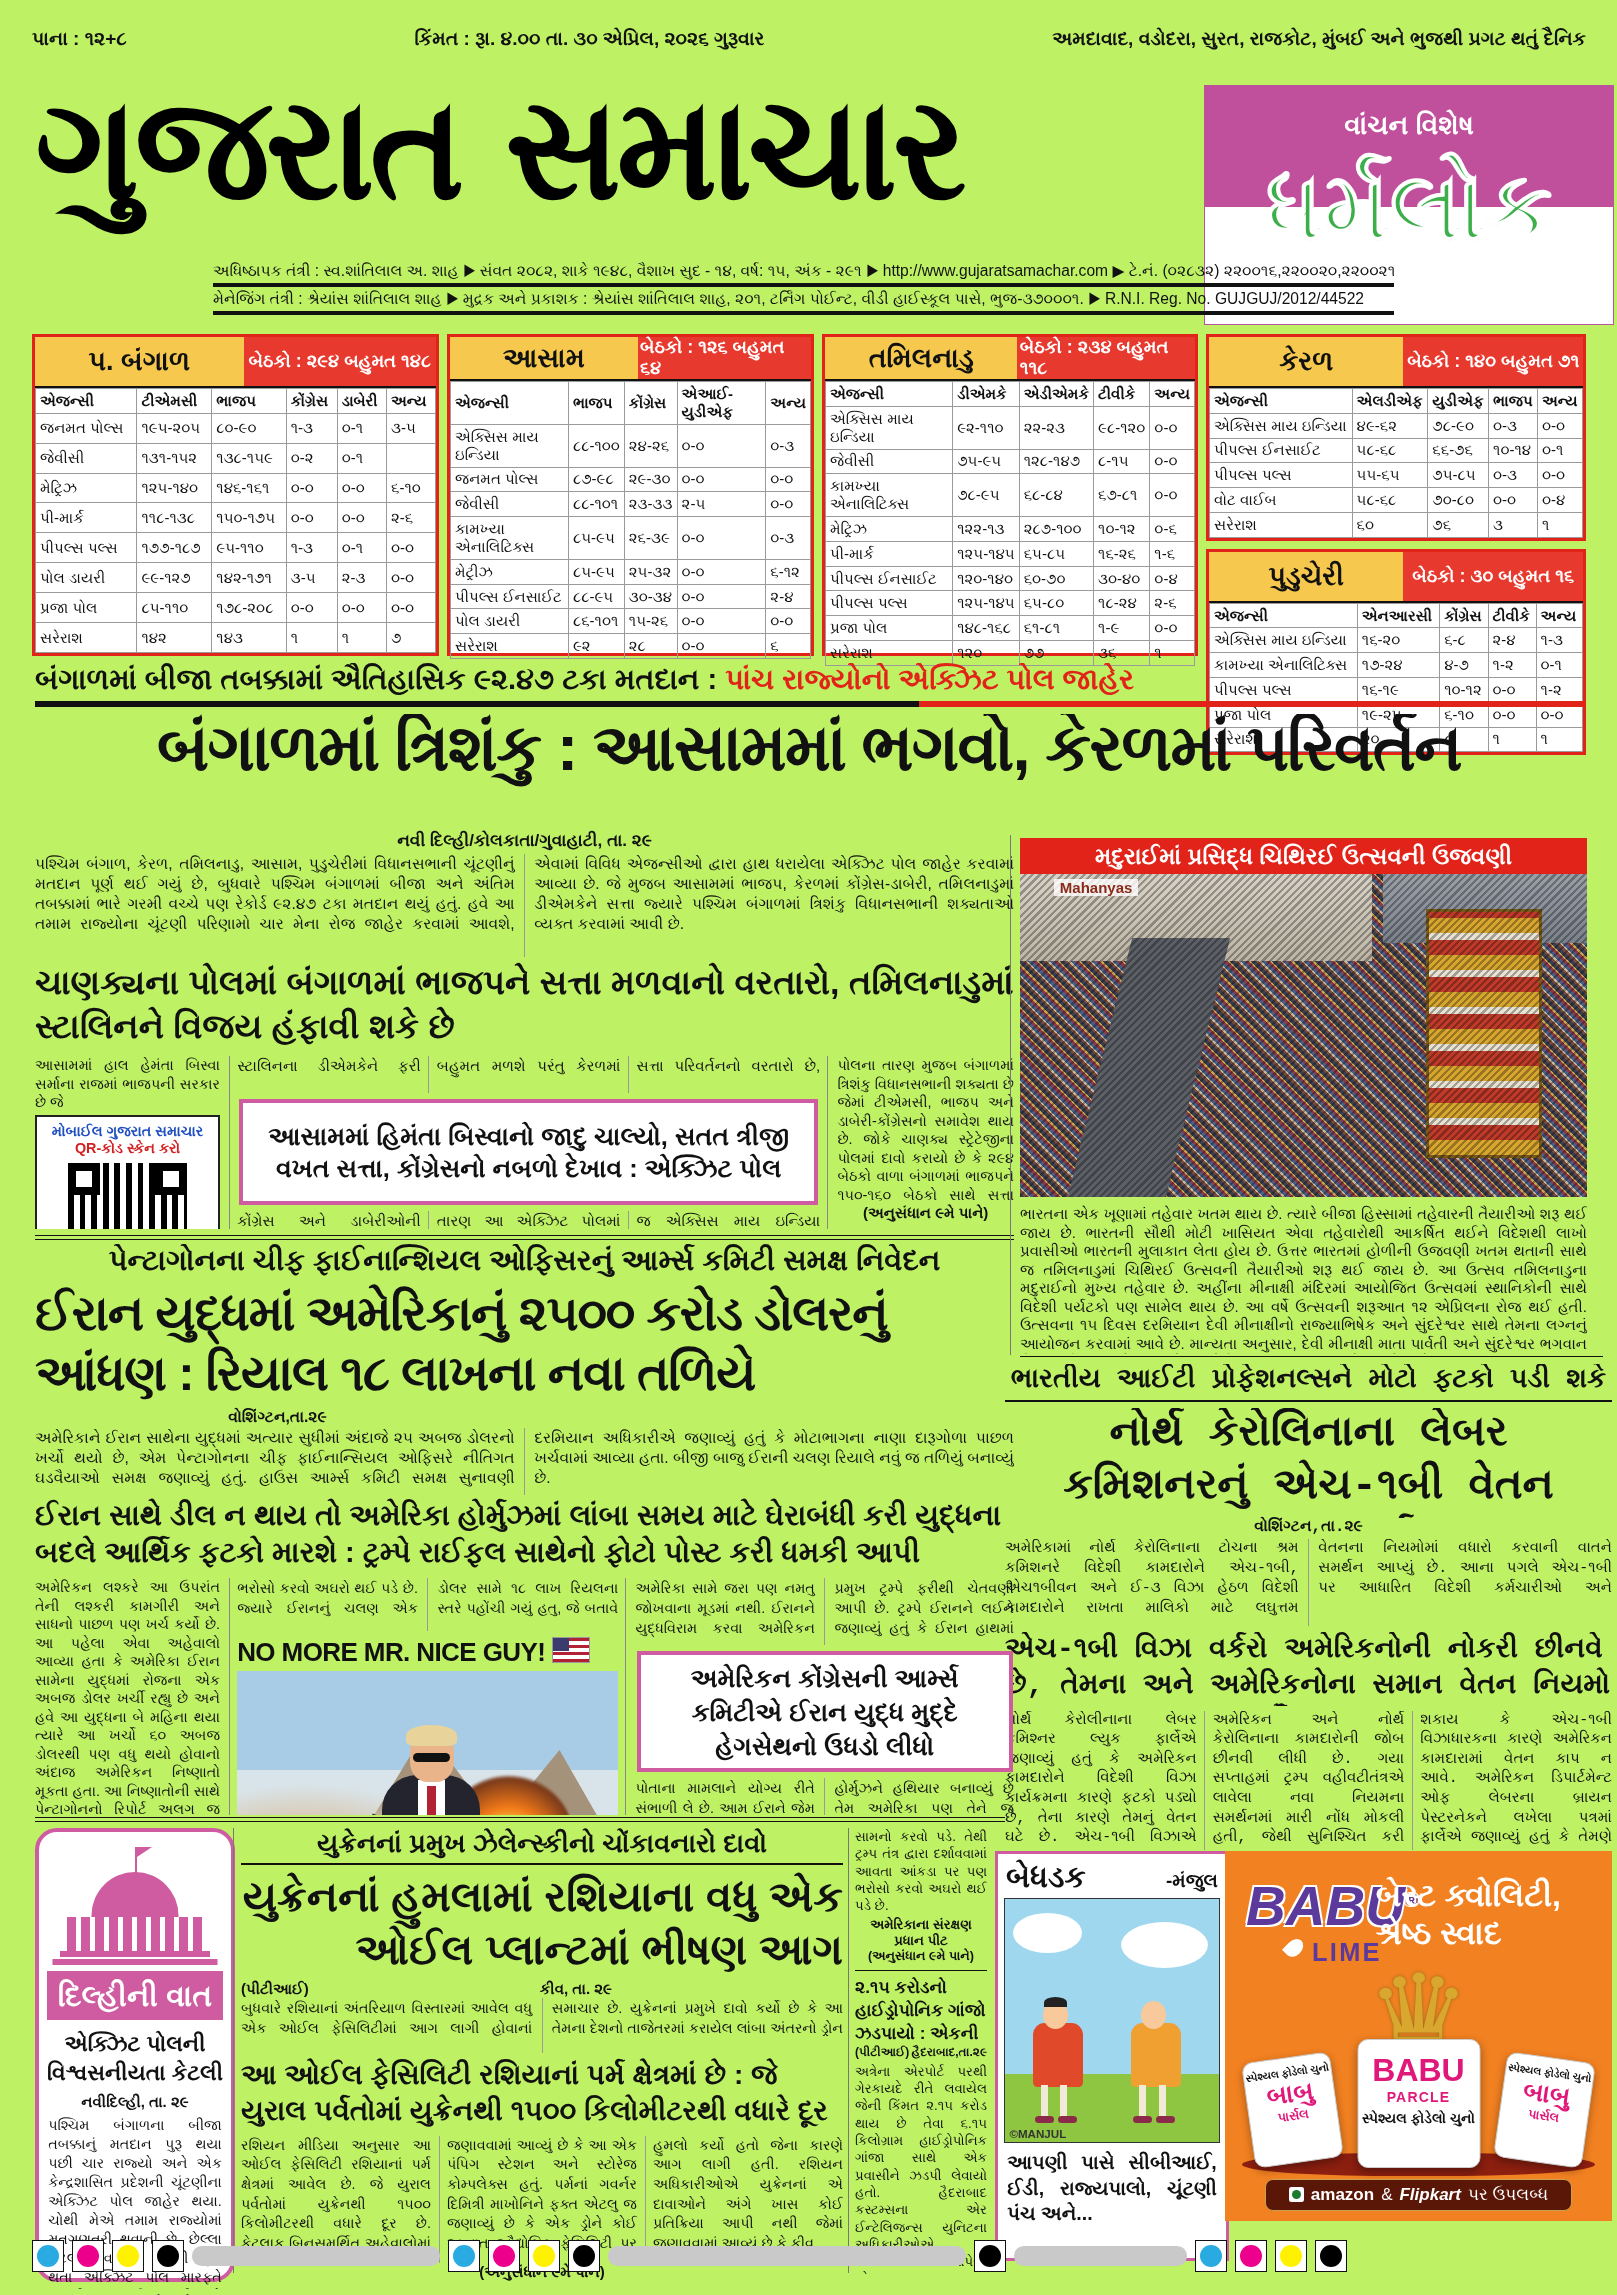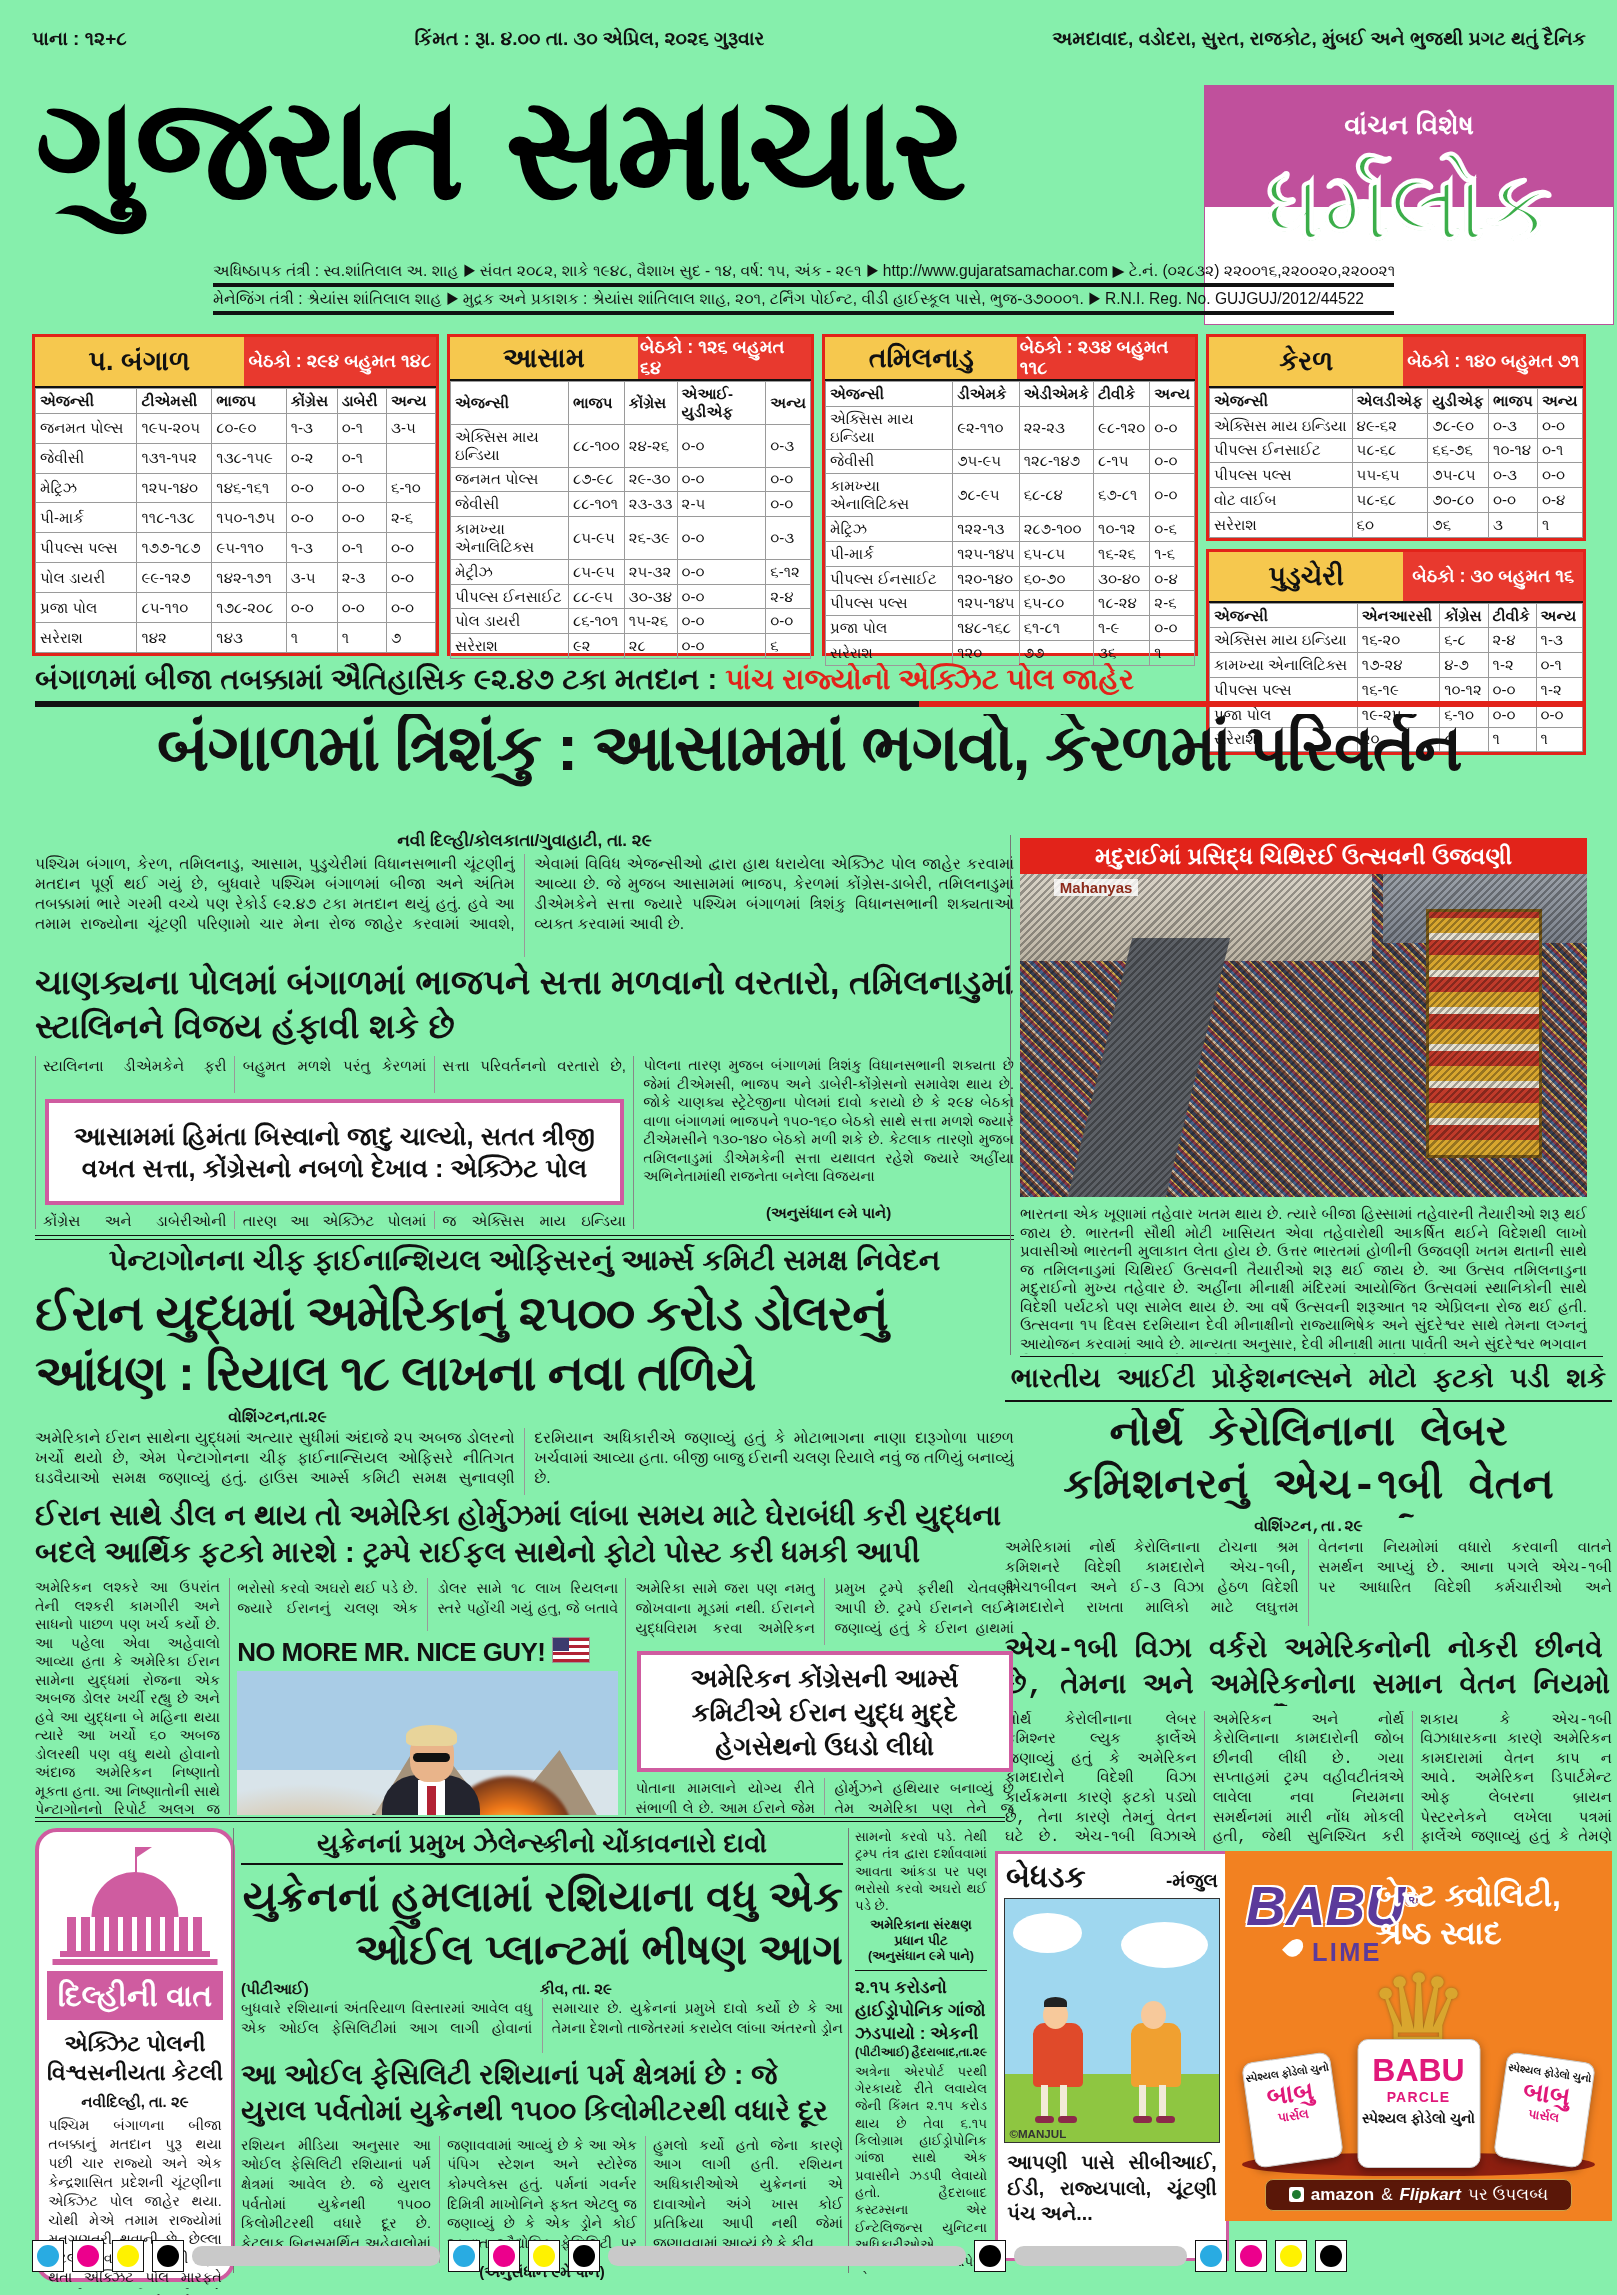--- a/index.html
+++ b/index.html
@@ -1,16 +1,16 @@
 <!DOCTYPE html>
 <html style="font-size:9.2px"><head>
 <meta charset="utf-8">
 <style>
   html,body{margin:0;padding:0;background:#888;}
-  .page{position:relative;width:1617px;height:2295px;background:#86efac;font-family:"Liberation Sans",sans-serif;color:#111;overflow:hidden;margin:0 auto;}
+  .page{position:relative;width:1617px;height:2295px;background:#bef264;font-family:"Liberation Sans",sans-serif;color:#111;overflow:hidden;margin:0 auto;}
   .abs{position:absolute;}
   .c{text-align:center;}
   .j{text-align:justify;}
   .b{font-weight:bold;}
   .clip{overflow:hidden;}
   
   .topbar{display:flex;justify-content:space-between;font-size:19px;font-weight:bold;}
   
   .logo{font-size:143px;font-weight:900;line-height:191px;letter-spacing:-4.6px;white-space:nowrap;overflow:hidden;color:#000;font-family:"DejaVu Sans",sans-serif;}
   .dharmlok{border:1.7px solid #b9539b;background:#fff;}
@@ -504,20 +504,33 @@
   </div>
   <div class="abs strapbar" style="left:35px;top:701px;width:1551px;"></div>
   <div class="abs h1 c clip" style="left:32px;top:714px;width:1554px;height:107px;">બંગાળમાં ત્રિશંકુ : આસામમાં ભગવો, કેરળમાં પરિવર્તન</div>
 
   <div class="abs dateline c" style="left:35px;top:831px;width:979px;">નવી દિલ્હી/કોલકાતા/ગુવાહાટી, તા. ૨૯</div>
   <div class="abs body2 clip" style="left:35px;top:854px;width:979px;height:103px;">પશ્ચિમ બંગાળ, કેરળ, તમિલનાડુ, આસામ, પુડુચેરીમાં વિધાનસભાની ચૂંટણીનું મતદાન પૂર્ણ થઈ ગયું છે, બુધવારે પશ્ચિમ બંગાળમાં બીજા અને અંતિમ તબક્કામાં ભારે ગરમી વચ્ચે પણ રેકોર્ડ ૯૨.૪૭ ટકા મતદાન થયું હતું. હવે આ તમામ રાજ્યોના ચૂંટણી પરિણામો ચાર મેના રોજ જાહેર કરવામાં આવશે, એવામાં વિવિધ એજન્સીઓ દ્વારા હાથ ધરાયેલા એક્ઝિટ પોલ જાહેર કરવામાં આવ્યા છે. જે મુજબ આસામમાં ભાજપ, કેરળમાં કોંગ્રેસ-ડાબેરી, તમિલનાડુમાં ડીએમકેને સત્તા જ્યારે પશ્ચિમ બંગાળમાં ત્રિશંકુ વિધાનસભાની શક્યતાઓ વ્યક્ત કરવામાં આવી છે.</div>
 
   <div class="abs subhead clip" style="left:35px;top:960px;width:979px;height:90px;font-size:34px;line-height:44px;">ચાણક્યના પોલમાં બંગાળમાં ભાજપને સત્તા મળવાનો વરતારો, તમિલનાડુમાં સ્ટાલિનને વિજય હંફાવી શકે છે</div>
 
   <div class="abs" style="left:35px;top:1056px;width:979px;height:173px;display:flex;gap:9.2px;">
+    <div style="flex:0 0 185px;overflow:hidden;">
+      <div class="j" style="font-size:14.4px;line-height:18.5px;">આસામમાં હાલ હેમંતા બિસ્વા સર્માના રાજમાં ભાજપની સરકાર છે જે</div>
+      <div class="qrbox" style="margin:3.5px 0;">
+        <div class="qr-l1">મોબાઈલ ગુજરાત સમાચાર</div>
+        <div class="qr-l2">QR-કોડ સ્કેન કરો</div>
+        <div class="qr">
+          <div class="qc" style="left:0;top:0;"></div>
+          <div class="qc" style="right:0;top:0;"></div>
+
+        </div>
+      </div>
+
+    </div>
     <div style="flex:0 0 583px;border-left:0.6px solid #888;border-right:0.6px solid #888;padding:0 7px;overflow:hidden;">
       <div class="body3 clip" style="height:37px;">સ્ટાલિનના ડીએમકેને ફરી બહુમત મળશે પરંતુ કેરળમાં સત્તા પરિવર્તનનો વરતારો છે, કેરળમાં હાલ લેફ્ટ ડેમોક્રેટિક ફ્રન્ટ એલડીએફની સરકાર છે જેના સ્થાને રીતે કેન્દ્ર શાસિત પ્રદેશ પુડુચેરીમાં એનડીએની સરકારના હાથમાં જ સત્તા રહેશે. બેઠકો મળશે, આસામમાં ૧૨૬ બેઠકો છે જેથી બહુમત માટે ૬૪ બેઠકોની જરૂર રહેશે. ભાજપ અહીંયા હાલ સત્તામાં છે. પશ્ચિમ બંગાળમાં મોટા ફેરફારની</div>
       <div class="pinkbox" style="height:87px;margin:5.8px 2.3px;font-size:25.4px;line-height:32px;">આસામમાં હિમંતા બિસ્વાનો જાદુ ચાલ્યો, સતત ત્રીજી વખત સત્તા, કોંગ્રેસનો નબળો દેખાવ : એક્ઝિટ પોલ</div>
       <div class="body3 clip" style="height:55px;">કોંગ્રેસ અને ડાબેરીઓની સરકાર બનવા જઈ રહી છે તેવુ તારણ આ એક્ઝિટ પોલમાં જાહેર કરવામાં આવ્યું છે. તેવી જ એક્સિસ માય ઇન્ડિયા સહિત મોટા ભાગની એજન્સીઓનો દાવો છે કે આસામમાં ભાજપને ૮૮થી ૧૦૦ જ્યારે કોંગ્રેસ અને તેના સાથી પક્ષોને ૨૪-૩૬ શક્યતાઓ છે, બંગાળમાં આ વખતે મમતાના પક્ષ ટીએમસીને ભાજપ ભારે ટક્કરની તૈયારીમાં છે, કેટલાક એક્ઝિટ</div>
     </div>
     <div style="flex:1;overflow:hidden;">
       <div class="j clip" style="font-size:14.4px;line-height:18.5px;height:148px;">પોલના તારણ મુજબ બંગાળમાં ત્રિશંકુ વિધાનસભાની શક્યતા છે જેમાં ટીએમસી, ભાજપ અને ડાબેરી-કોંગ્રેસનો સમાવેશ થાય છે. જોકે ચાણક્ય સ્ટ્રેટેજીના પોલમાં દાવો કરાયો છે કે ૨૯૪ બેઠકો વાળા બંગાળમાં ભાજપને ૧૫૦-૧૬૦ બેઠકો સાથે સત્તા મળશે જ્યારે ટીએમસીને ૧૩૦-૧૪૦ બેઠકો મળી શકે છે. કેટલાક તારણો મુજબ તમિલનાડુમાં ડીએમકેની સત્તા યથાવત રહેશે જ્યારે અહીંયા અભિનેતામાંથી રાજનેતા બનેલા વિજયના</div>
       <div class="cont">(અનુસંધાન ૯મે પાને)</div>
     </div>
   </div>

